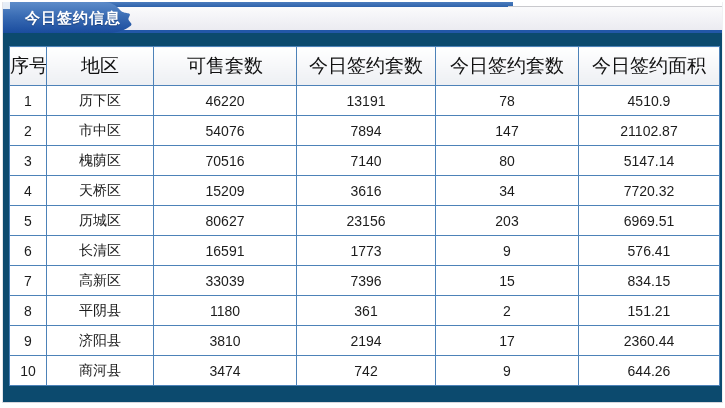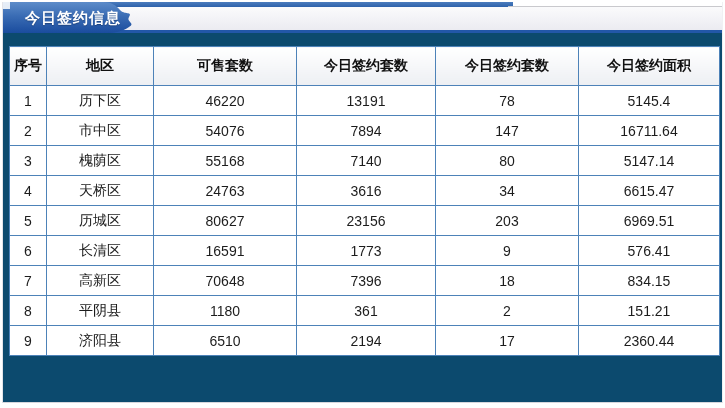--- a/index.html
+++ b/index.html
@@ -71,22 +71,22 @@
   }
   table.signing th, table.signing td {
     border: 1px solid #4d82b8;
     text-align: center;
     padding: 0;
     overflow: hidden;
     white-space: nowrap;
   }
   table.signing th {
     height: 38px;
-    font-size: 14px;
-    font-weight: bold;
+    font-size: 19px;
+    font-weight: normal;
     color: #111111;
     background: linear-gradient(#ffffff, #edeff3);
   }
   table.signing td {
     height: 29px;
     font-size: 14px;
     color: #1c1c1c;
     background: #ffffff;
   }
 </style>
@@ -135,83 +135,91 @@
           <th>今日签约面积</th>
         </tr>
       </thead>
       <tbody>
         <tr>
           <td>1</td>
           <td>历下区</td>
           <td>46220</td>
           <td>13191</td>
           <td>78</td>
-          <td>5145.4</td>
+          <td>4510.9</td>
         </tr>
         <tr>
           <td>2</td>
           <td>市中区</td>
           <td>54076</td>
           <td>7894</td>
           <td>147</td>
-          <td>16711.64</td>
+          <td>21102.87</td>
         </tr>
         <tr>
           <td>3</td>
           <td>槐荫区</td>
-          <td>55168</td>
+          <td>70516</td>
           <td>7140</td>
           <td>80</td>
           <td>5147.14</td>
         </tr>
         <tr>
           <td>4</td>
           <td>天桥区</td>
-          <td>24763</td>
+          <td>15209</td>
           <td>3616</td>
           <td>34</td>
-          <td>6615.47</td>
+          <td>7720.32</td>
         </tr>
         <tr>
           <td>5</td>
           <td>历城区</td>
           <td>80627</td>
           <td>23156</td>
           <td>203</td>
           <td>6969.51</td>
         </tr>
         <tr>
           <td>6</td>
           <td>长清区</td>
           <td>16591</td>
           <td>1773</td>
           <td>9</td>
           <td>576.41</td>
         </tr>
         <tr>
           <td>7</td>
           <td>高新区</td>
-          <td>70648</td>
+          <td>33039</td>
           <td>7396</td>
-          <td>18</td>
+          <td>15</td>
           <td>834.15</td>
         </tr>
         <tr>
           <td>8</td>
           <td>平阴县</td>
           <td>1180</td>
           <td>361</td>
           <td>2</td>
           <td>151.21</td>
         </tr>
         <tr>
           <td>9</td>
           <td>济阳县</td>
-          <td>6510</td>
+          <td>3810</td>
           <td>2194</td>
           <td>17</td>
           <td>2360.44</td>
         </tr>
+        <tr>
+          <td>10</td>
+          <td>商河县</td>
+          <td>3474</td>
+          <td>742</td>
+          <td>9</td>
+          <td>644.26</td>
+        </tr>
       </tbody>
     </table>
   </div>
 
 </div>
 
 </body></html>

